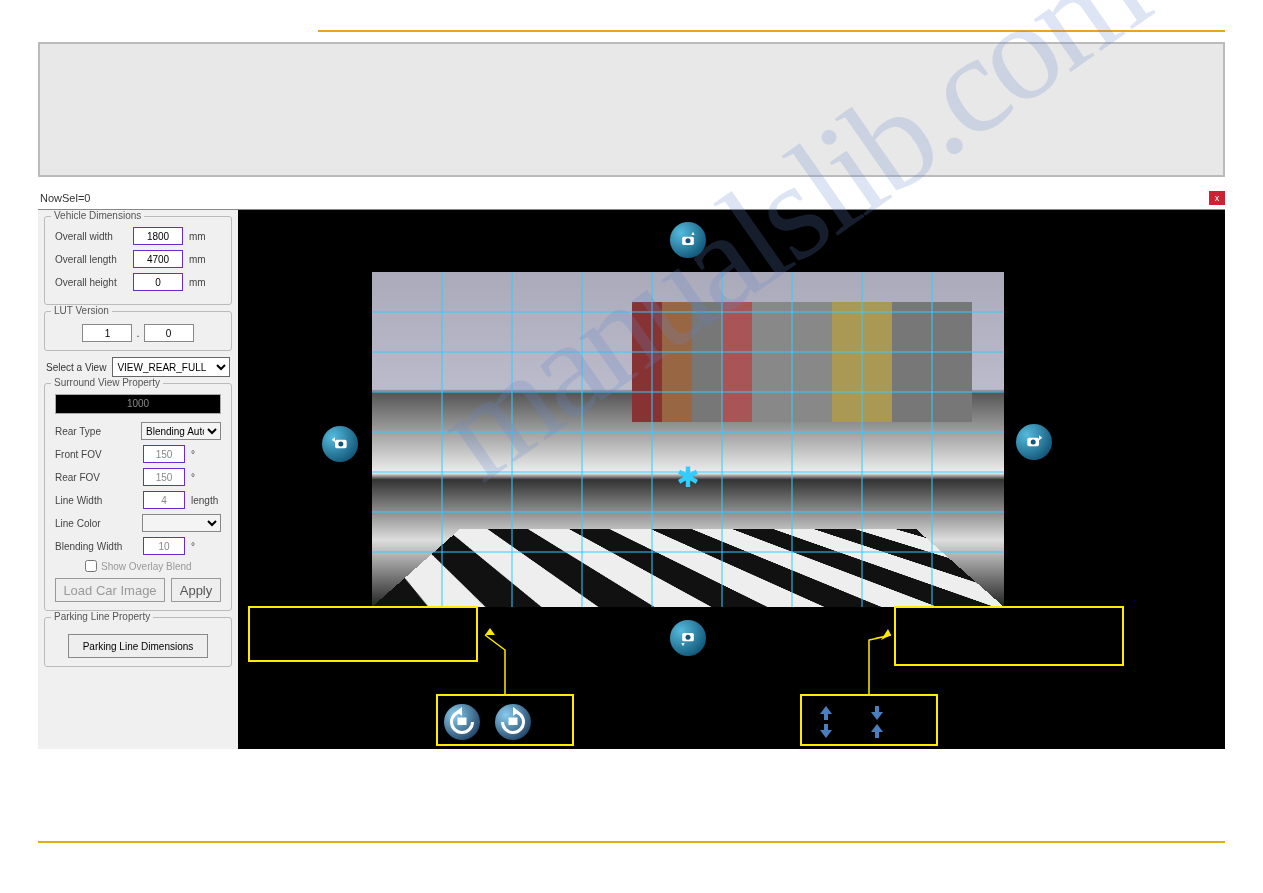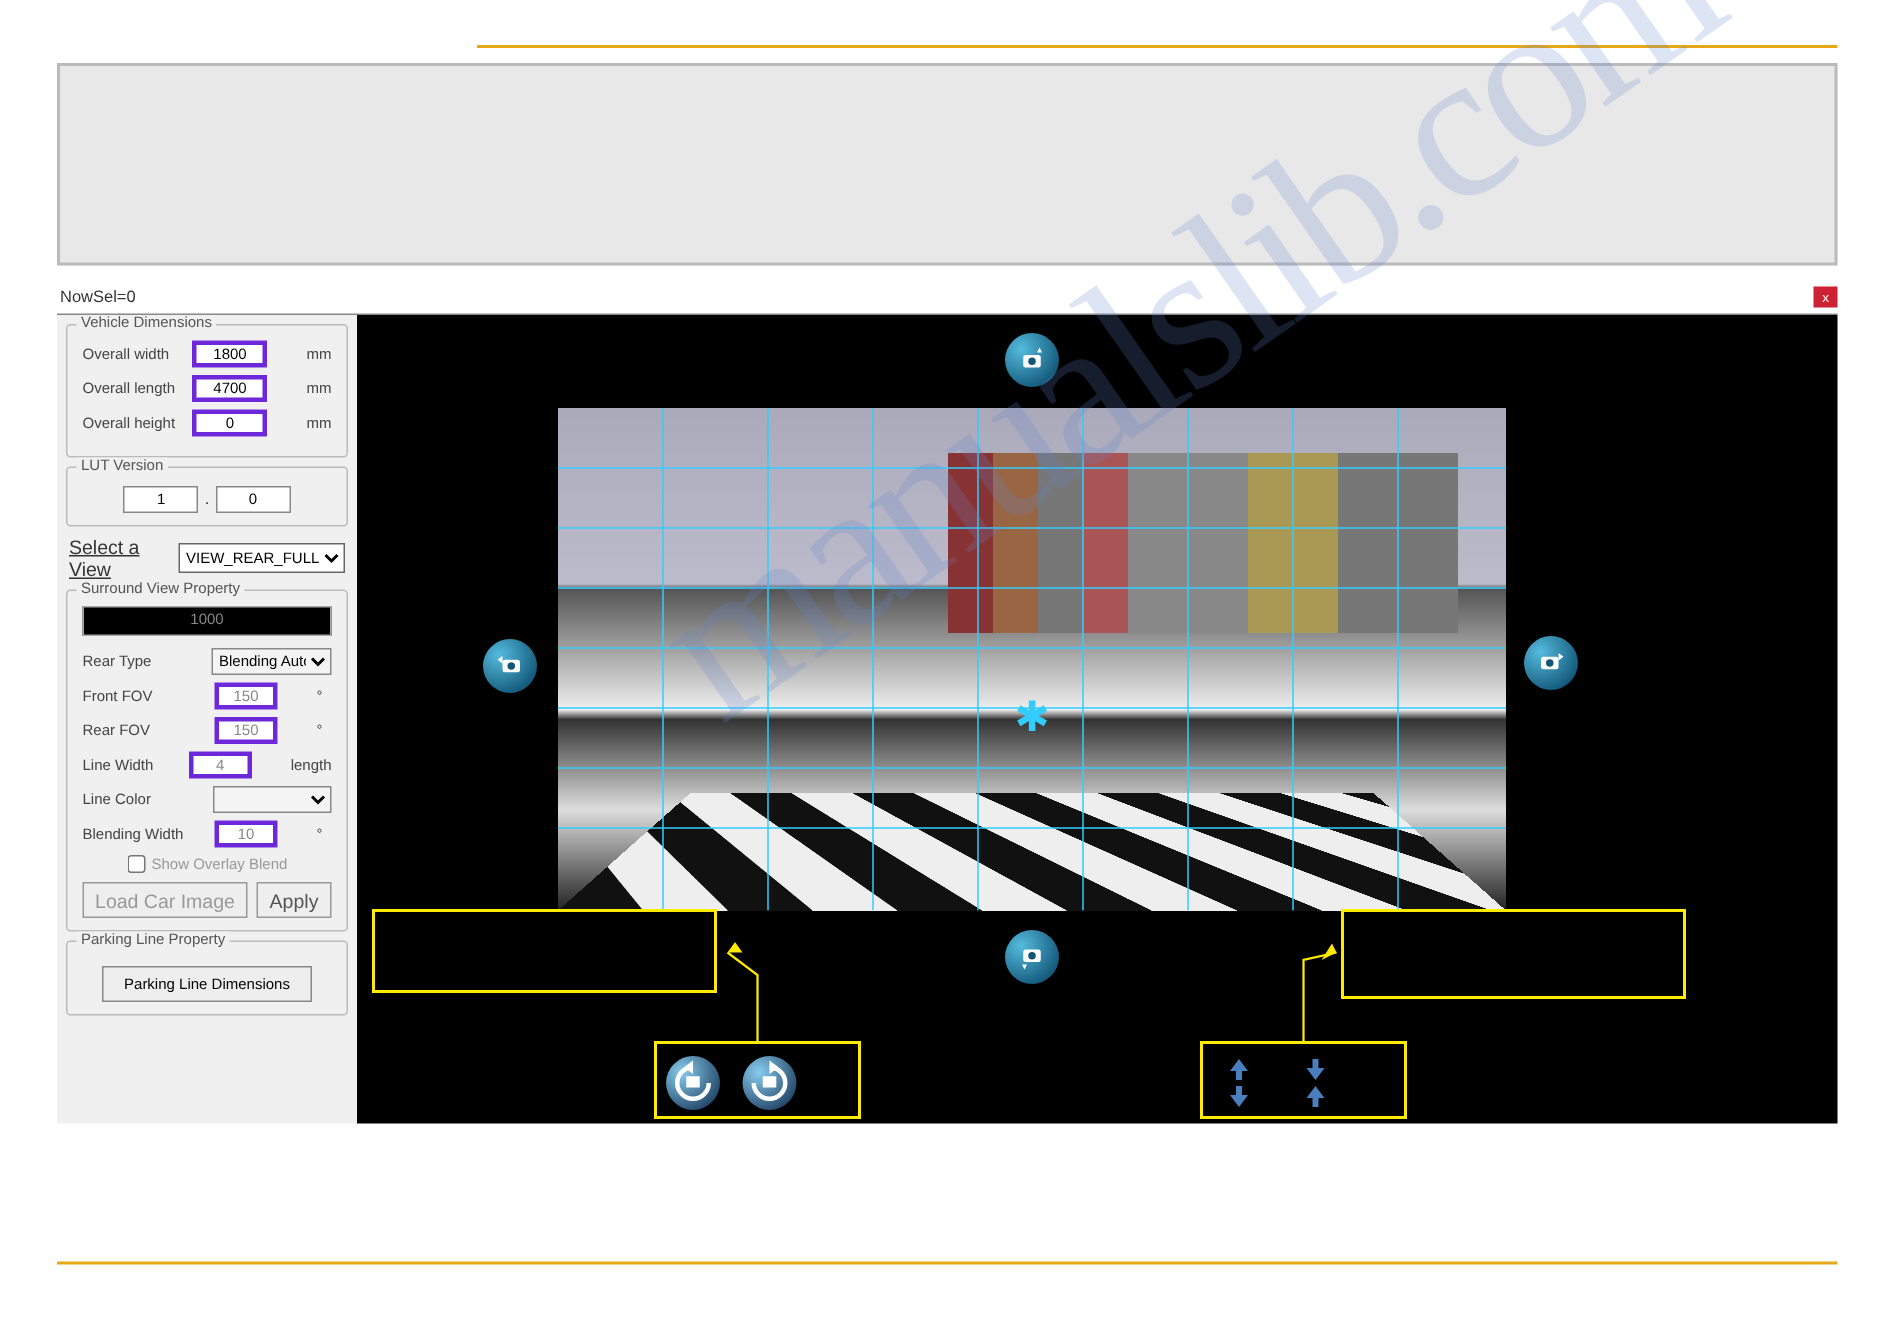--- a/index.html
+++ b/index.html
@@ -11,27 +11,27 @@
   .status-bar { display:flex; justify-content:space-between; align-items:center; height:18px; margin-bottom:2px;}
   .status-bar .txt { font-size:11px; color:#333; padding-left:2px;text-align:right;}
   .close-btn { width:16px; height:14px; background:#c23; color:#fff; font-size:9px; line-height:14px; text-align:center; cursor:pointer;}
   .app { display:flex; border-top:1px solid #888; height:540px; }
   .panel { width:200px; background:#f0f0f0; padding:6px 6px 6px 6px; }
   .fieldset { border:1px solid #bbb; border-radius:3px; margin-bottom:6px; padding:10px 10px 8px 10px; position:relative; }
   .fieldset .legend { position:absolute; top:-7px; left:6px; background:#f0f0f0; padding:0 3px; font-size:10px; color:#555;}
   .row { display:flex; align-items:center; margin-bottom:5px; gap:6px;}
   .row .lab { width:72px; font-size:10px; color:#444;}
   .row .lab2 { width:82px; font-size:10px; color:#444;}
-  .row input[type=text] { width:50px; height:18px; border:3px solid #6d28d9; text-align:center; font-size:10px; background:#fff;}
-  .row .unit { font-size:10px; color:#444;margin-left:20px; }
+  .row input[type=text] { width:50px; height:18px; border:1px solid #6d28d9; text-align:center; font-size:10px; background:#fff;}
+  .row .unit { font-size:10px; color:#444; }
   .lut-row { display:flex; align-items:center; justify-content:center; gap:4px;}
   .lut-row input { width:50px; height:18px; border:1px solid #888; text-align:center; font-size:10px;}
   .lut-row .dot { font-size:11px; }
   .sel-row { display:flex; align-items:center; gap:6px; margin:4px 2px 6px 2px;}
-  .sel-row .lab { font-size:13px;text-decoration:underline; }
+  .sel-row .lab { font-size:10px; }
   .sel-row select { flex:1; height:20px; border:1px solid #666; font-size:10px; background:#fff;}
   .slider-val { width:100%; height:20px; border:1px solid #aaa; background:#000000; text-align:center; line-height:18px; font-size:10px; color:#888; margin-bottom:8px;}
   select.small { width:80px; height:18px; border:1px solid #888; font-size:10px; background:#f4f4f4;}
   input.dis { background:#f4f4f4; color:#888;}
   .chk-row { display:flex; align-items:center; gap:4px; padding-left:30px; margin:2px 0 6px 0;}
   .chk-row input { width:12px; height:12px;}
   .chk-row label { font-size:10px; color:#999;}
   .btn-row { display:flex; gap:6px;}
   .btn { flex:1; height:24px; border:1px solid #999; background:#eee; font-size:13px; color:#999; cursor:pointer;}
   .btn.apply { flex:0 0 50px; color:#555;}

